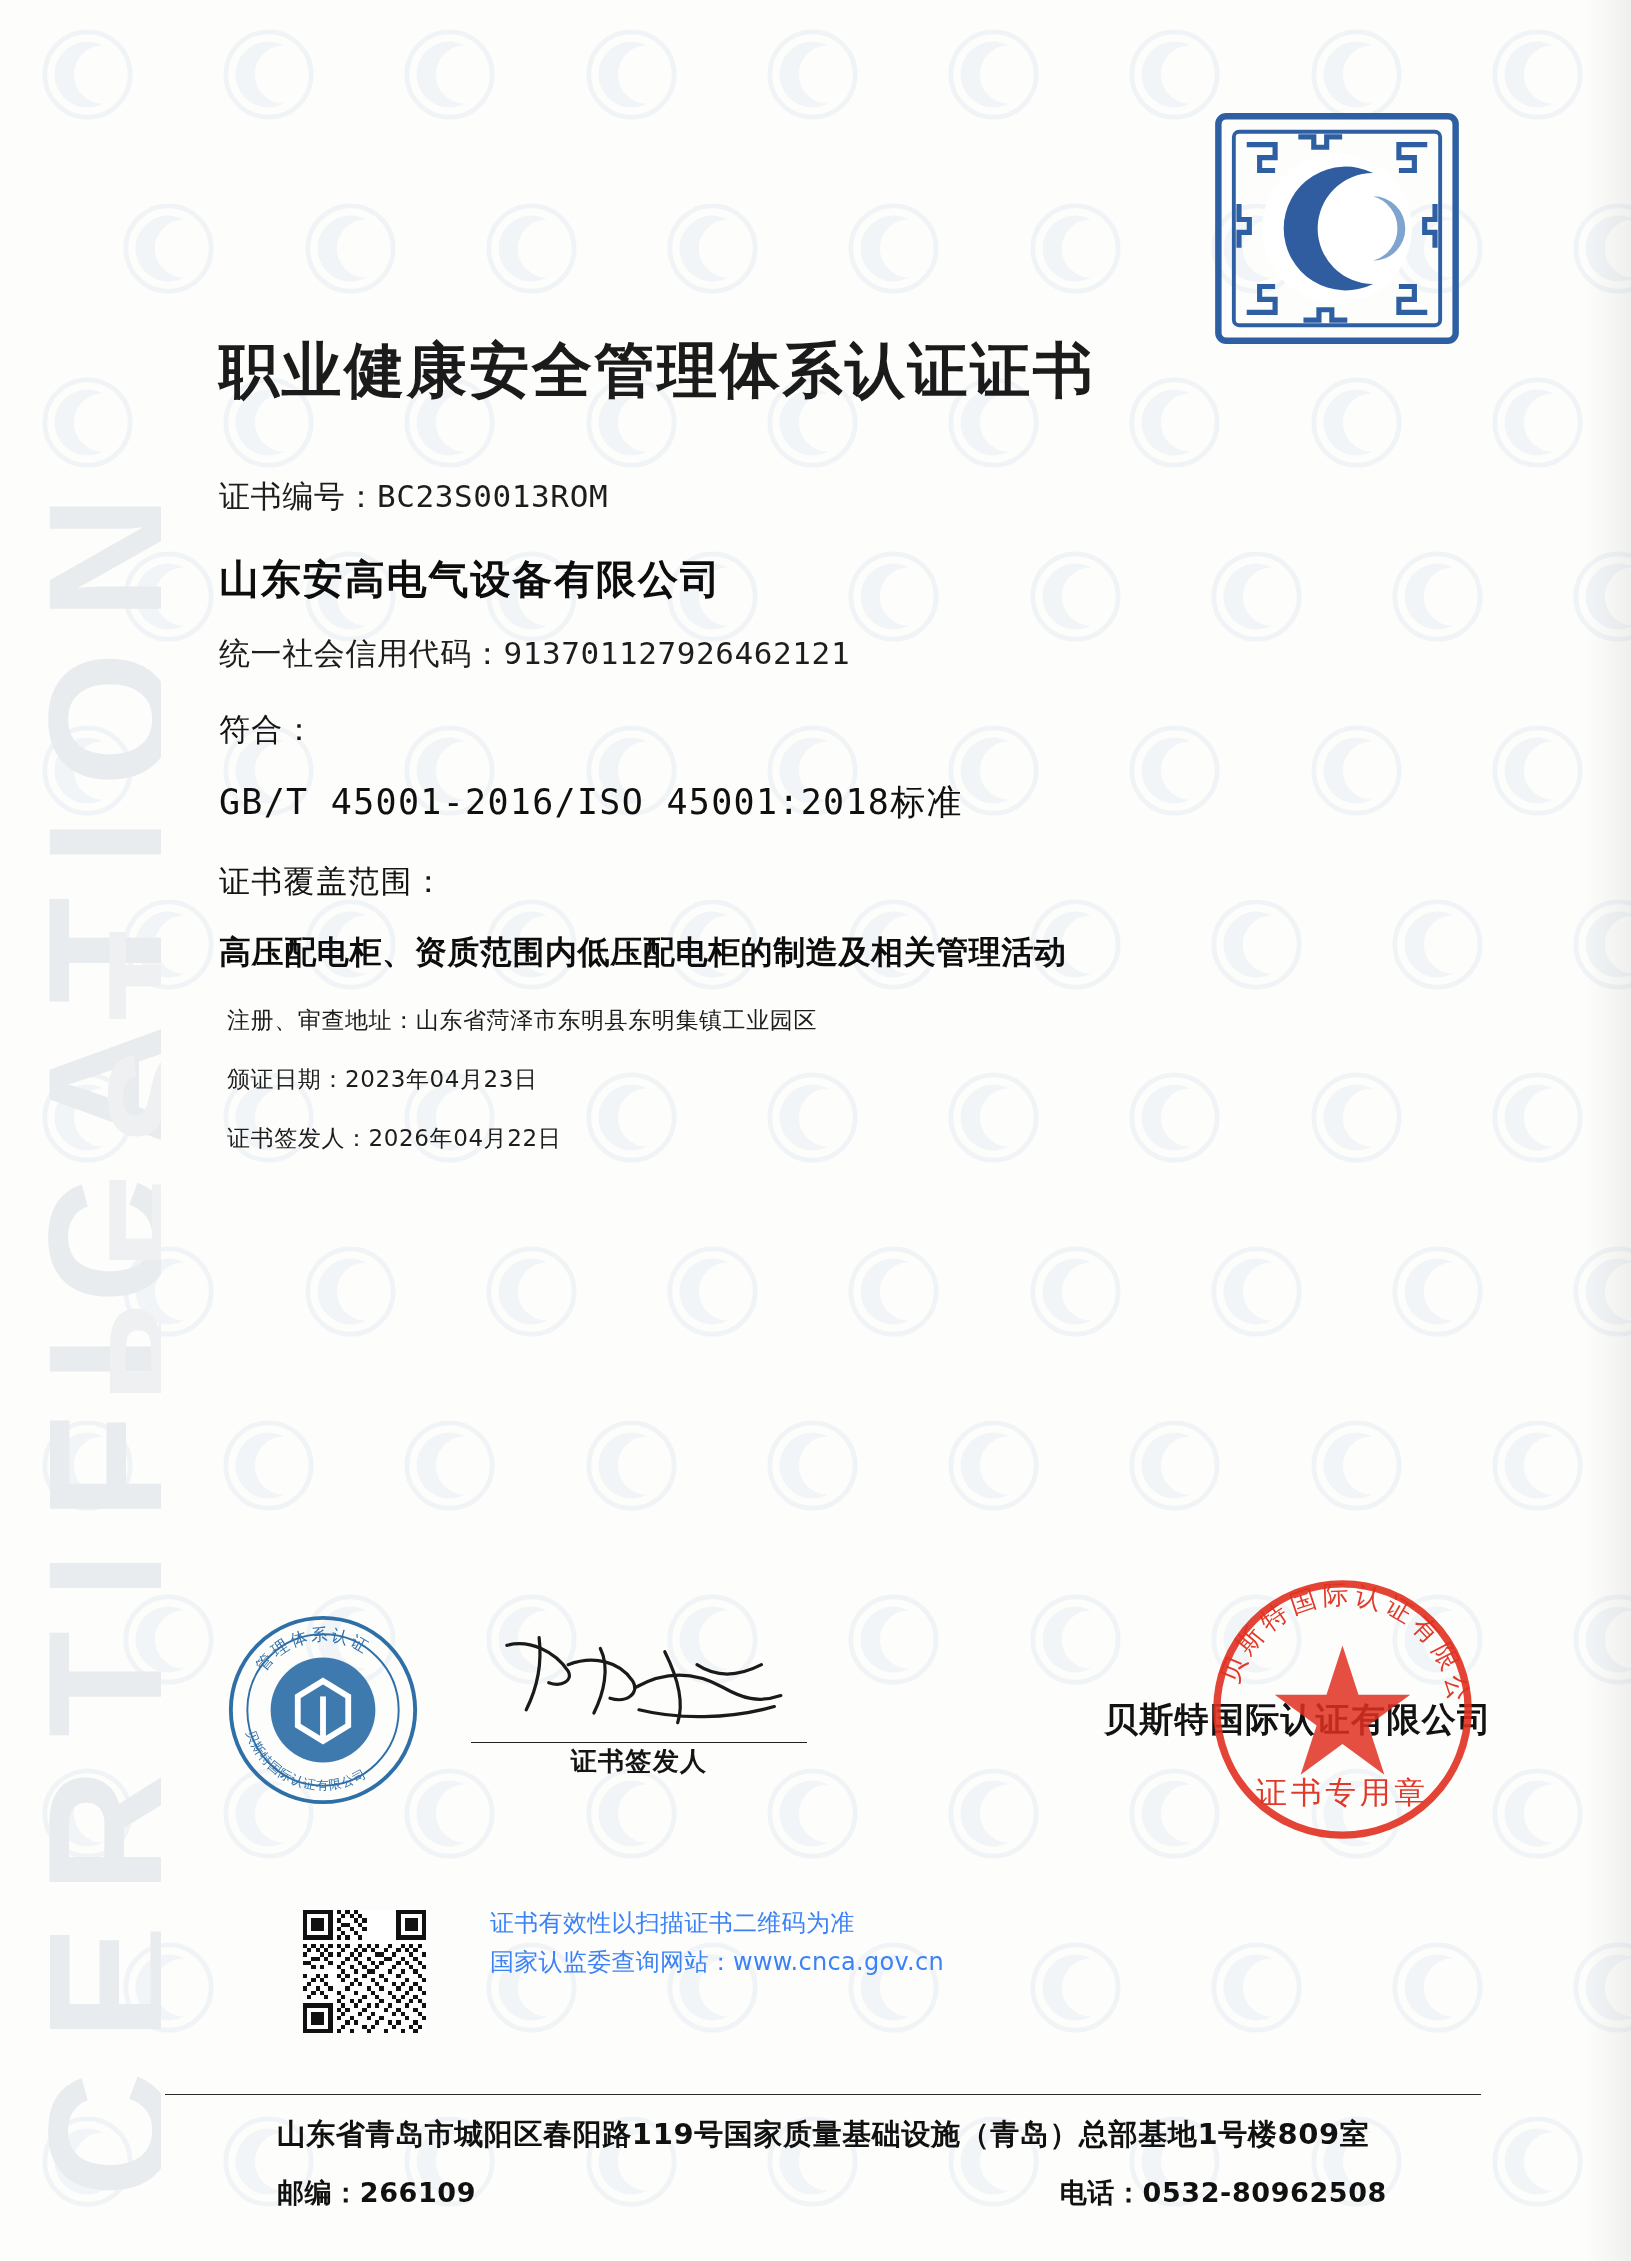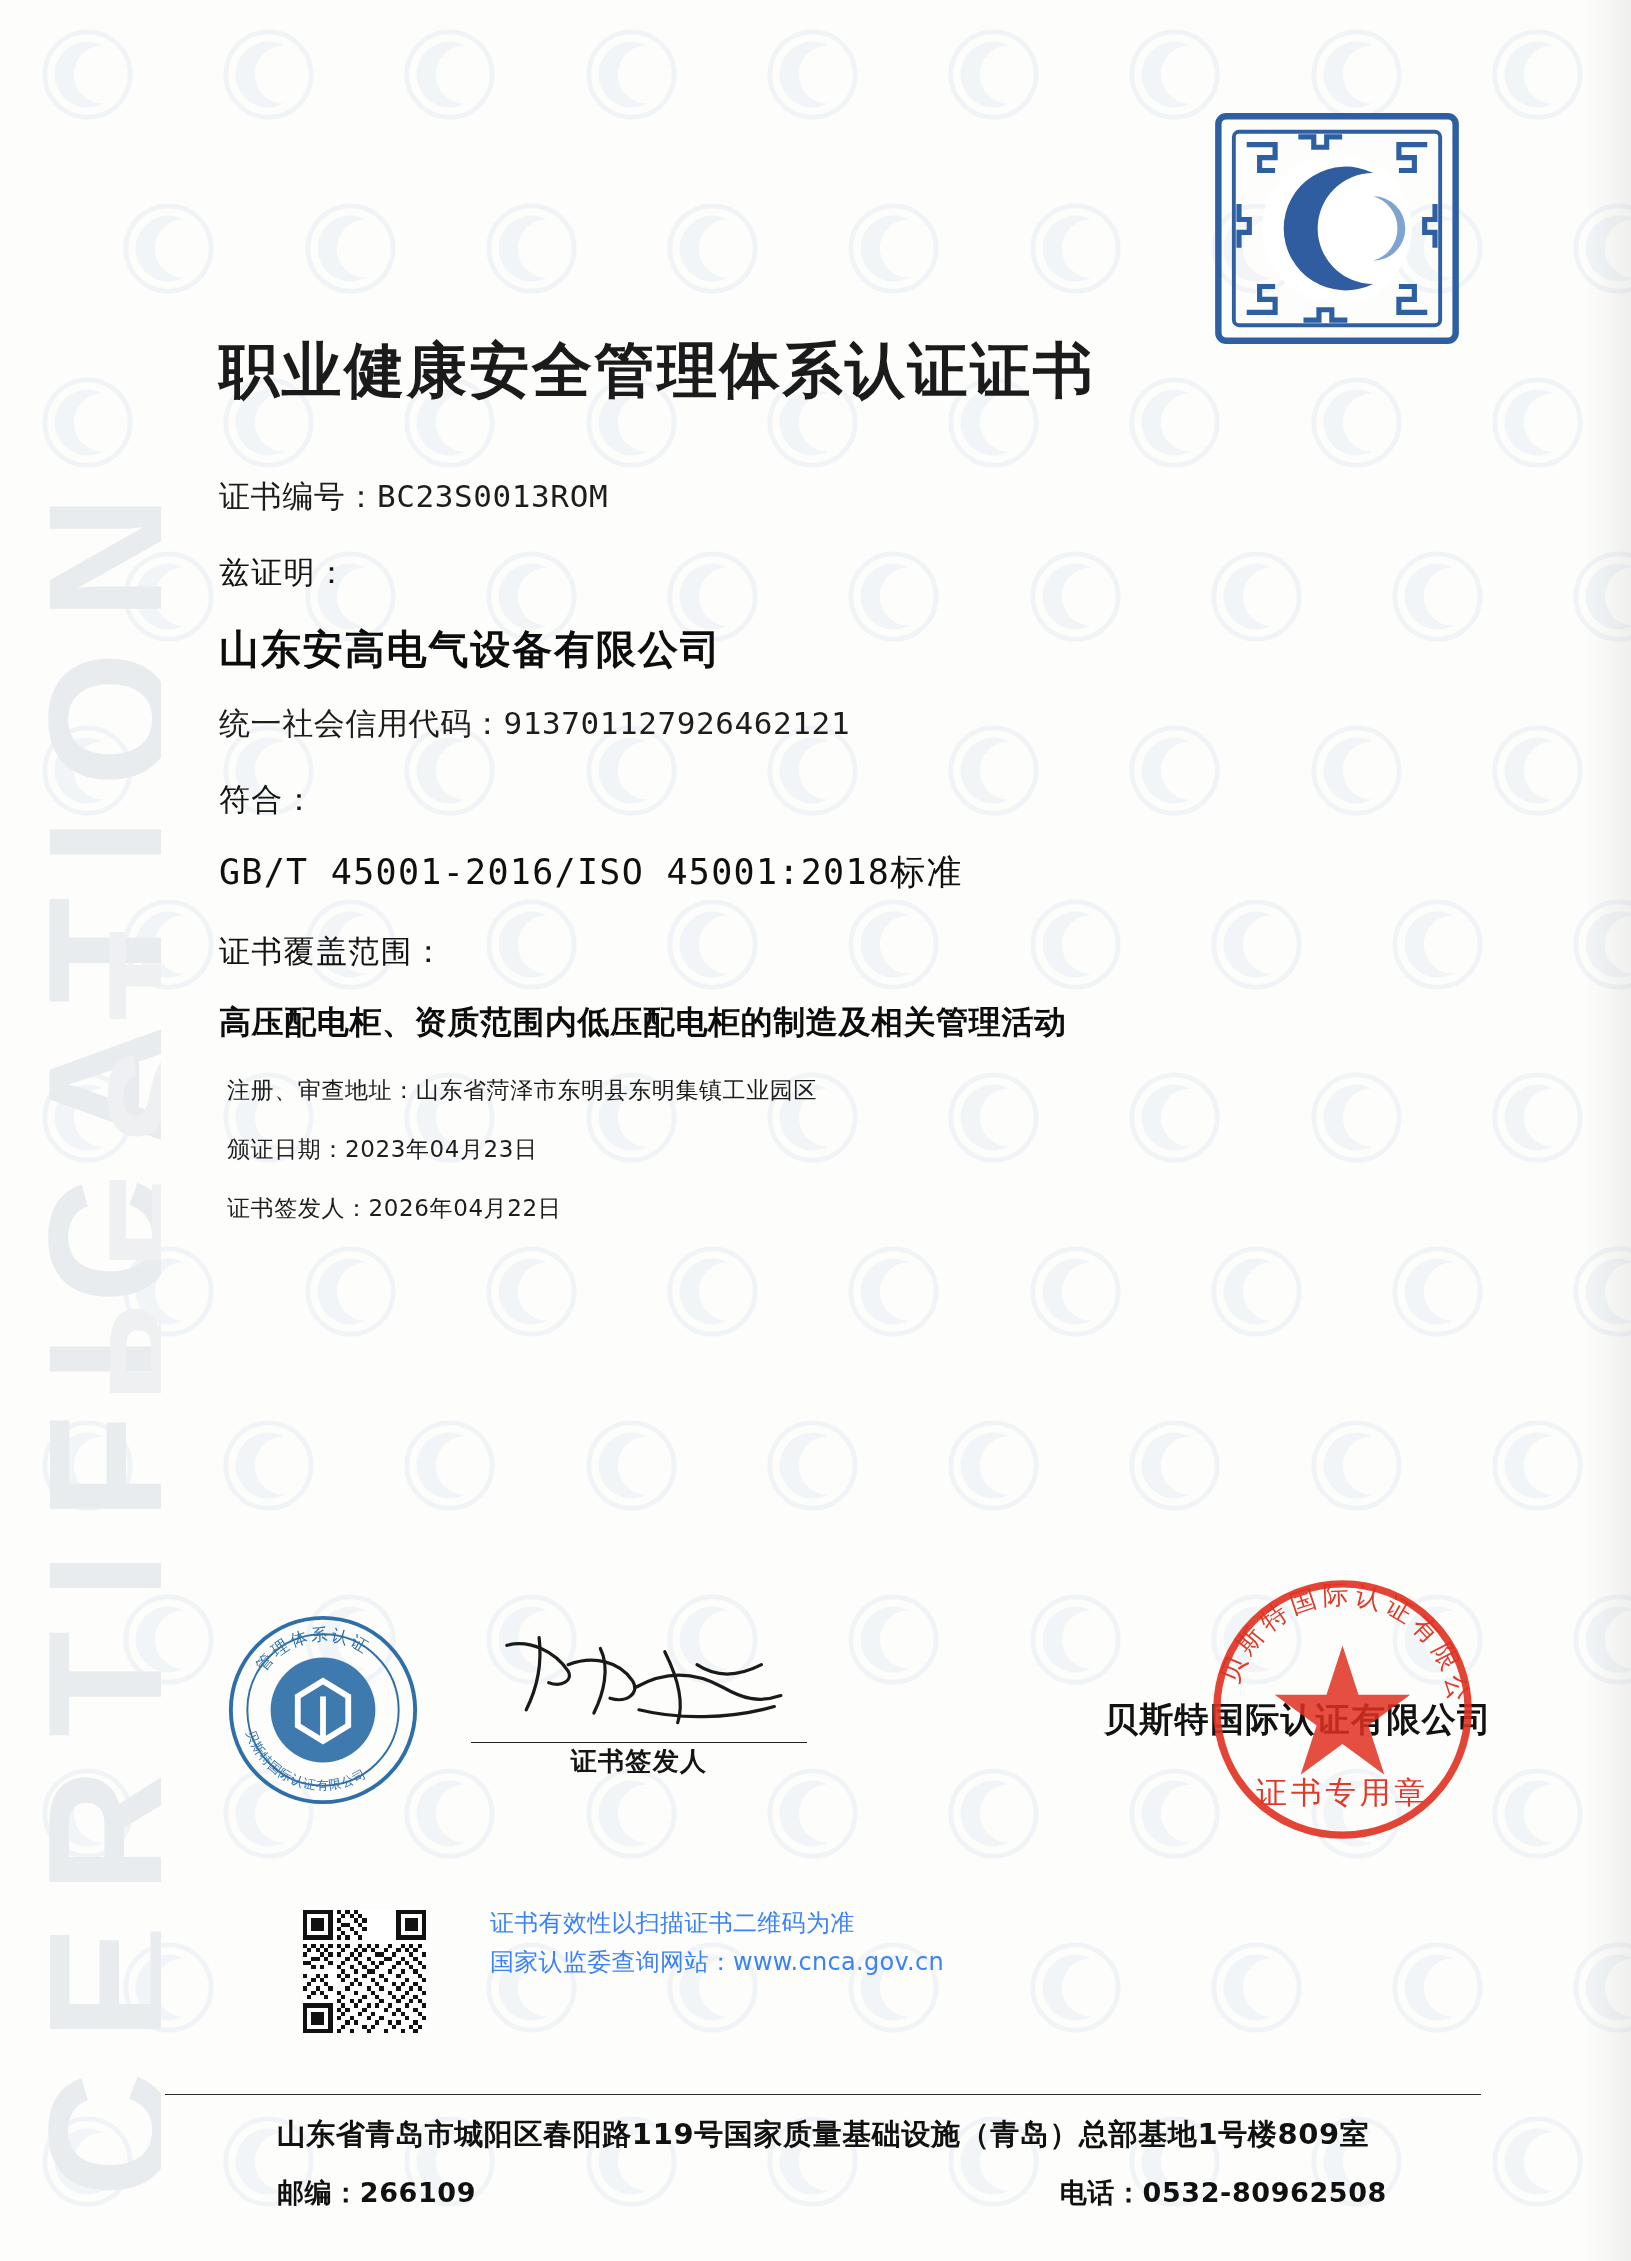--- a/index.html
+++ b/index.html
@@ -1131,21 +1131,20 @@
     </svg>
   </div>
 
   <div class="content">
     <h1 class="doc-title">职业健康安全管理体系认证证书</h1>
 
     <p class="row-small">
       <span>证书编号：</span><span class="mono">BC23S0013ROM</span>
     </p>
 
-    <p class="row-mid">兹证明：</p>
 
     <p class="row-big">山东安高电气设备有限公司</p>
 
     <p class="row-small">
       <span>统一社会信用代码：</span><span class="mono">913701127926462121</span>
     </p>
 
     <p class="row-mid">符合：</p>
 
     <p class="row-std">GB/T 45001-2016/ISO 45001:2018标准</p>

